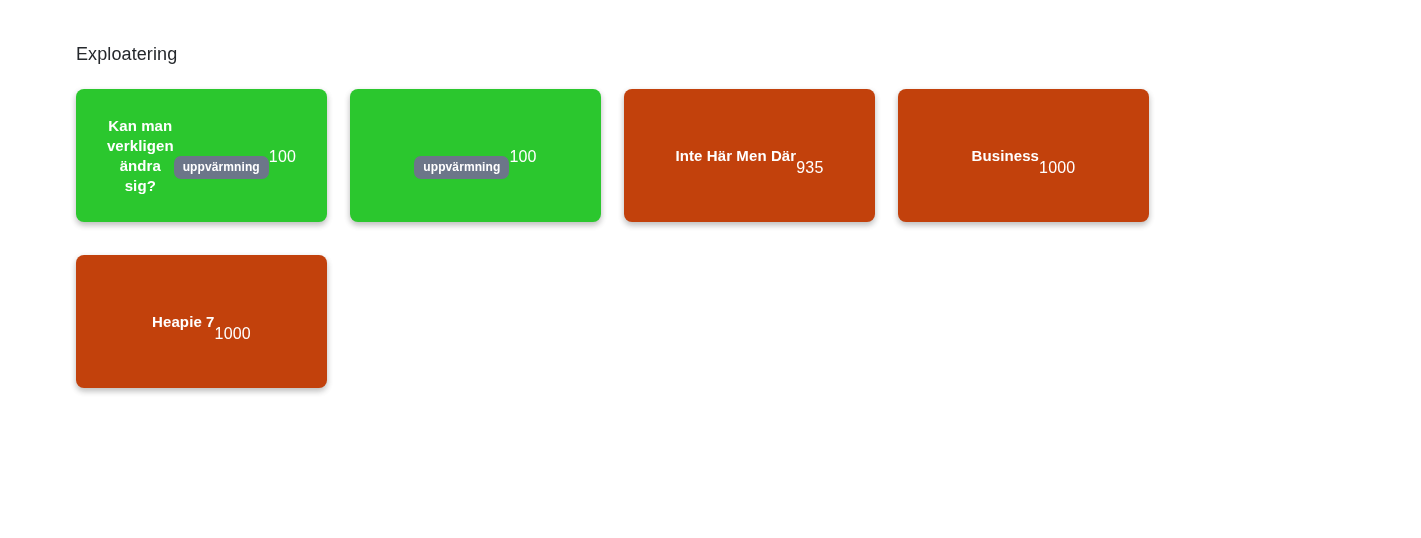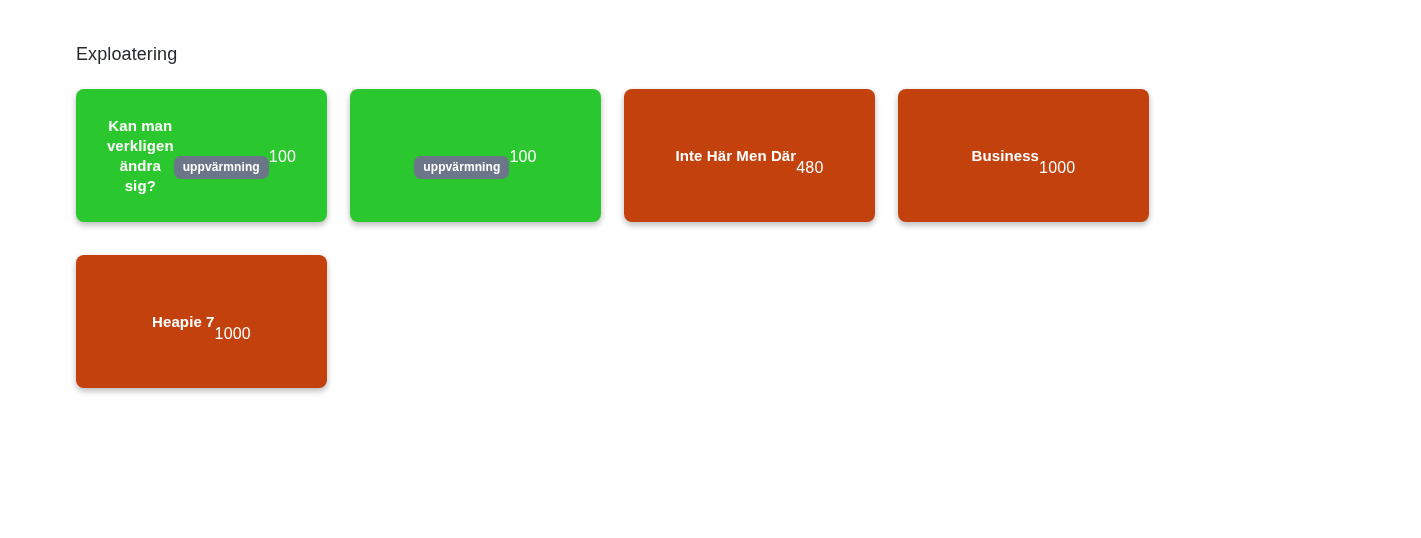--- a/index.html
+++ b/index.html
@@ -123,21 +123,21 @@
         <div class="card-score">100</div>
       </div>
       <div class="card solved has-badge">
         <div class="card-badge-row">
           <span class="badge">uppvärmning</span>
         </div>
         <div class="card-score">100</div>
       </div>
       <div class="card unsolved no-badge">
         <div class="card-title">Inte Här Men Där</div>
-        <div class="card-score">480</div>
+        <div class="card-score">935</div>
       </div>
       <div class="card unsolved no-badge">
         <div class="card-title">Business</div>
         <div class="card-score">1000</div>
       </div>
       <div class="card unsolved no-badge">
         <div class="card-title">Heapie 7</div>
         <div class="card-score">1000</div>
       </div>
     </div>

